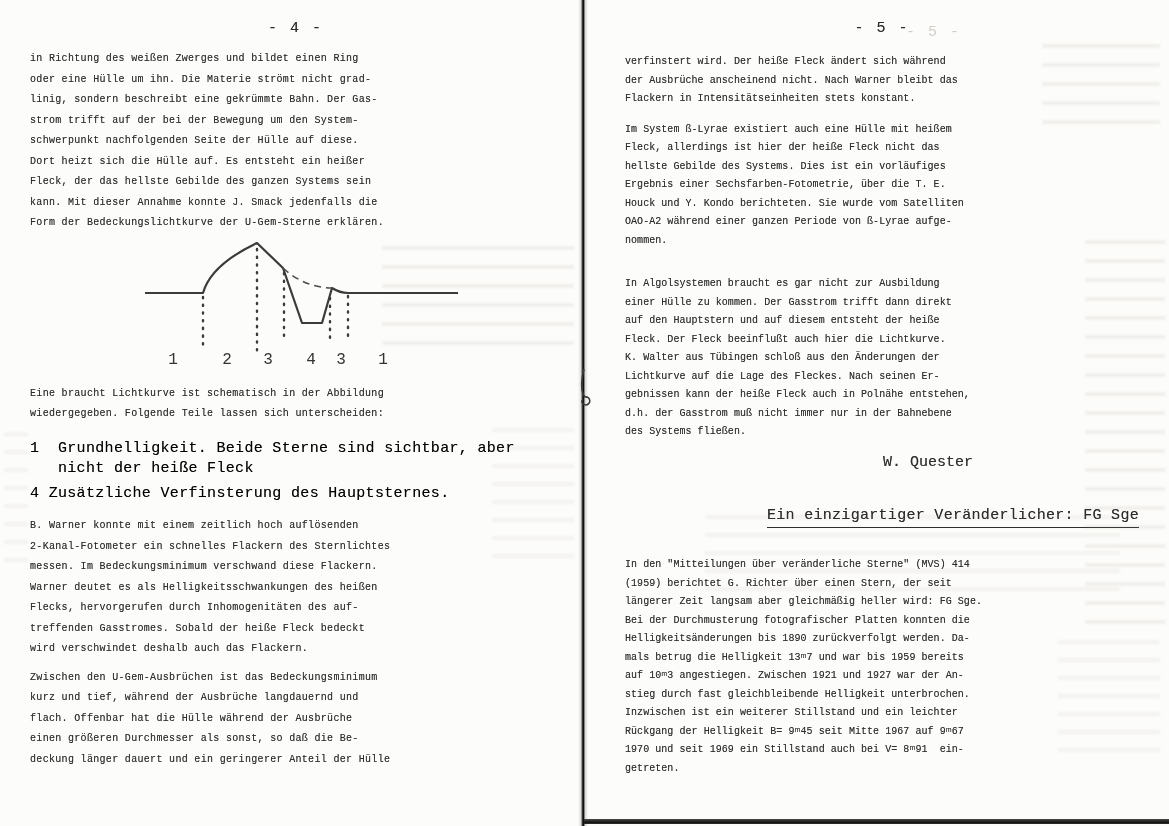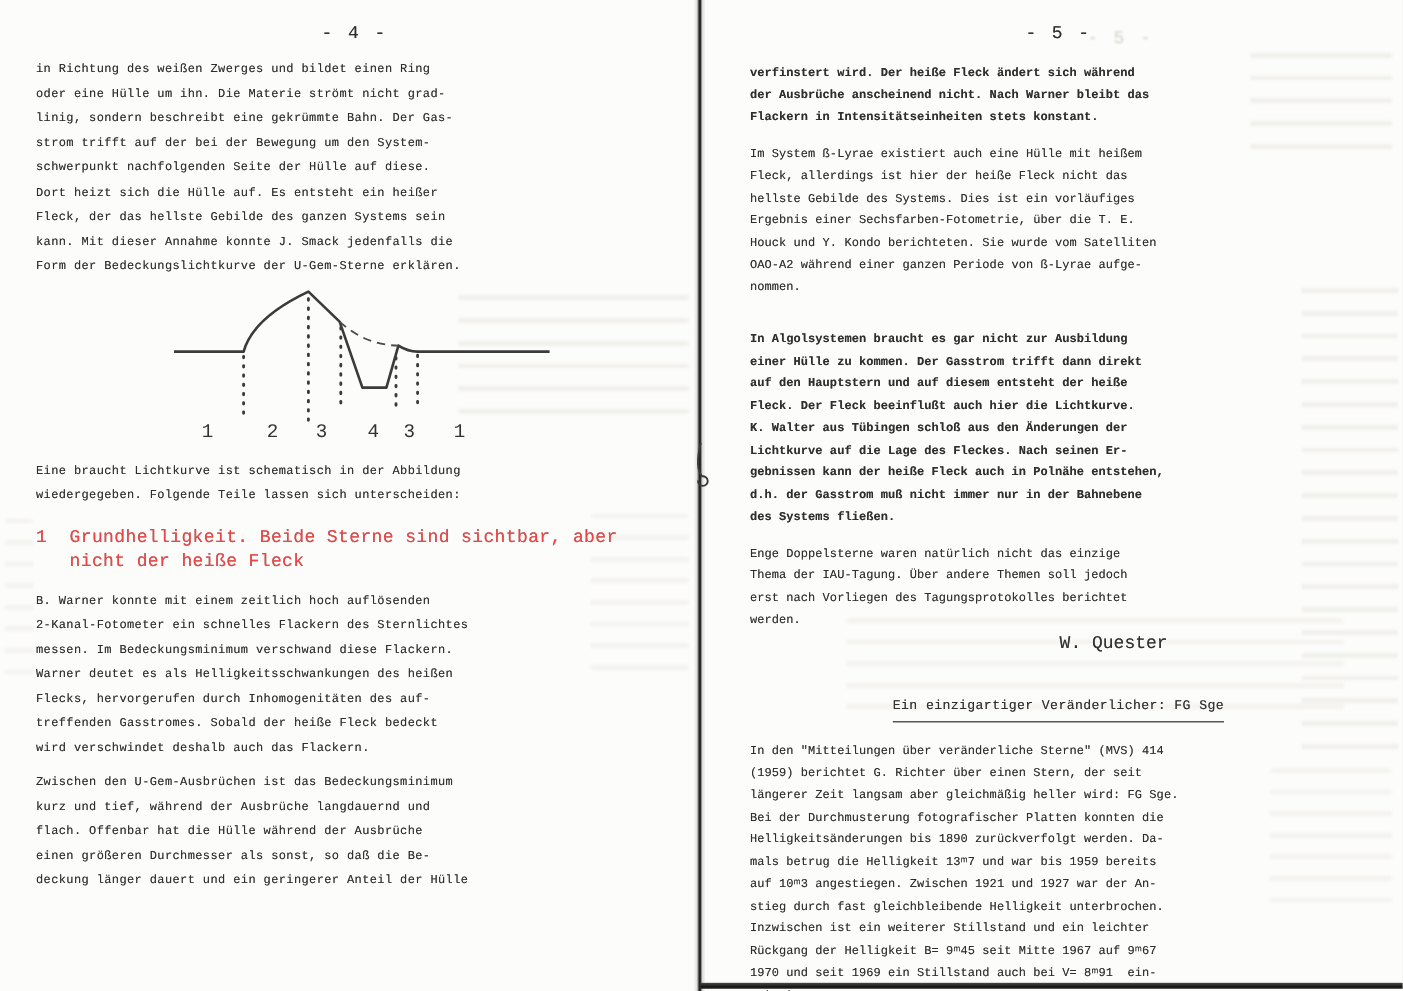--- a/index.html
+++ b/index.html
@@ -22,46 +22,46 @@
   .para{
     white-space:pre-wrap;font-size:10px;margin:0;
     color:#2e2e2e;text-shadow:0 0 .5px rgba(40,40,40,.5);
   }
   .content-left .para{line-height:20.5px;letter-spacing:.32px;}
   .content-right .para{line-height:18.5px;letter-spacing:.05px;}
   .mb{margin-bottom:14px;}
   .mb-s{margin-bottom:8px;}
   .mb-xs{margin-bottom:0;}
   .mb10{margin-bottom:25px;}
-  .mb12{margin-bottom:12px;font-weight:bold;}
+  .mb12{margin-bottom:12px;}
   
   .lightcurve{margin:2px 0 16px 110px;width:340px;height:132px;position:relative;}
   .lightcurve svg{display:block;}
   .lightcurve text{
     font-family:"Liberation Mono","DejaVu Sans Mono",monospace;
     font-size:16px;fill:#333;
   }
   .curve-solid{fill:none;stroke:#3b3b3b;stroke-width:2.2;stroke-linejoin:round;}
   .curve-dashed{fill:none;stroke:#4a4a4a;stroke-width:1.5;stroke-dasharray:7 5;}
   .curve-dotted{stroke:#3b3b3b;stroke-width:2.4;stroke-dasharray:1.2 6.5;stroke-linecap:round;fill:none;}
   
   .list{margin:0 0 12px 0;}
   .list-item{
     white-space:pre-wrap;font-size:15px;line-height:20.5px;letter-spacing:.32px;
-    margin:0 0 4px 0;color:#ef4444;text-shadow:0 0 .5px rgba(40,40,40,.5);
+    margin:0 0 4px 0;color:#000000;text-shadow:0 0 .5px rgba(40,40,40,.5);
   }
   .list-item:last-child{margin-bottom:0;}
   
   .signature{
     font-size:15px;line-height:18.5px;margin:0 0 34px 258px;
     color:#2e2e2e;text-shadow:0 0 .5px rgba(40,40,40,.5);
   }
   .section-heading{
-    text-align:center;font-size:11px;font-weight:normal;line-height:19px;
-    margin:0 0 16px 0;color:#2a2a2a;text-shadow:0 0 .5px rgba(40,40,40,.55);
+    text-align:right;font-size:15px;font-weight:normal;line-height:19px;
+    margin:0 0 28px 0;color:#2a2a2a;text-shadow:0 0 .5px rgba(40,40,40,.55);
   }
   .section-heading span{
     display:inline-block;border-bottom:1.6px solid #2e2e2e;padding-bottom:2px;
     letter-spacing:.3px;
   }
   
   .gutter{
     position:absolute;left:578px;top:0;width:10px;height:826px;pointer-events:none;
     background:linear-gradient(90deg,
       rgba(70,70,70,0) 0%, rgba(90,90,90,.18) 28%,
@@ -125,20 +125,21 @@
           <text x="243" y="128" text-anchor="middle">1</text>
         </svg>
       </figure>
 
       <p class="para mb">Eine braucht Lichtkurve ist schematisch in der Abbildung
 wiedergegeben. Folgende Teile lassen sich unterscheiden:</p>
 
       <div class="list">
         <div class="list-item">1  Grundhelligkeit. Beide Sterne sind sichtbar, aber
    nicht der heiße Fleck</div>
+        <div class="list-item">4 Zusätzliche Verfinsterung des Hauptsternes.</div>
       </div>
 
       <p class="para mb-s">B. Warner konnte mit einem zeitlich hoch auflösenden
 2-Kanal-Fotometer ein schnelles Flackern des Sternlichtes
 messen. Im Bedeckungsminimum verschwand diese Flackern.
 Warner deutet es als Helligkeitsschwankungen des heißen
 Flecks, hervorgerufen durch Inhomogenitäten des auf-
 treffenden Gasstromes. Sobald der heiße Fleck bedeckt
 wird verschwindet deshalb auch das Flackern.</p>
 
@@ -170,24 +171,20 @@
       <p class="para mb12">In Algolsystemen braucht es gar nicht zur Ausbildung
 einer Hülle zu kommen. Der Gasstrom trifft dann direkt
 auf den Hauptstern und auf diesem entsteht der heiße
 Fleck. Der Fleck beeinflußt auch hier die Lichtkurve.
 K. Walter aus Tübingen schloß aus den Änderungen der
 Lichtkurve auf die Lage des Fleckes. Nach seinen Er-
 gebnissen kann der heiße Fleck auch in Polnähe entstehen,
 d.h. der Gasstrom muß nicht immer nur in der Bahnebene
 des Systems fließen.</p>
 
-      <p class="para mb-xs">Enge Doppelsterne waren natürlich nicht das einzige
-Thema der IAU-Tagung. Über andere Themen soll jedoch
-erst nach Vorliegen des Tagungsprotokolles berichtet
-werden.</p>
 
       <div class="signature">W. Quester</div>
 
       <h2 class="section-heading">
         <span>Ein einzigartiger Veränderlicher: FG Sge</span>
       </h2>
 
       <p class="para">In den "Mitteilungen über veränderliche Sterne" (MVS) 414
 (1959) berichtet G. Richter über einen Stern, der seit
 längerer Zeit langsam aber gleichmäßig heller wird: FG Sge.

